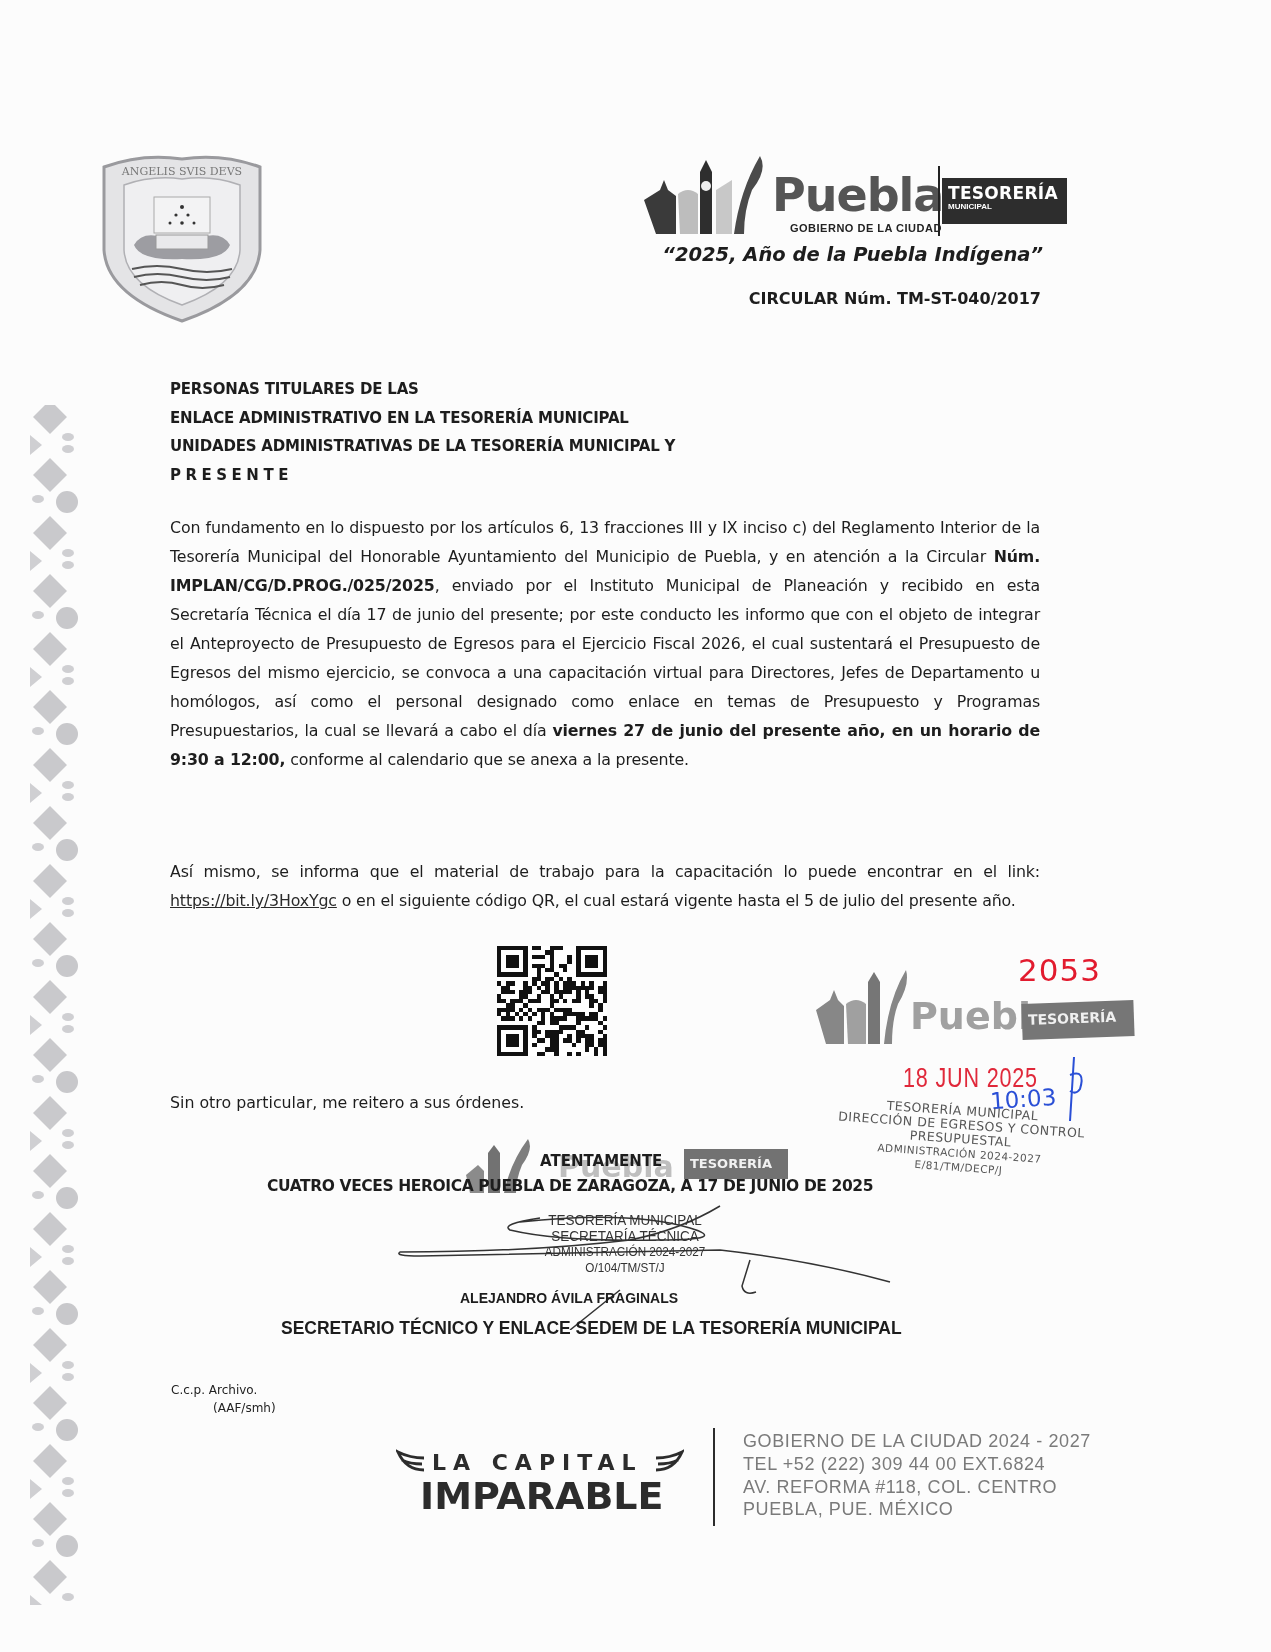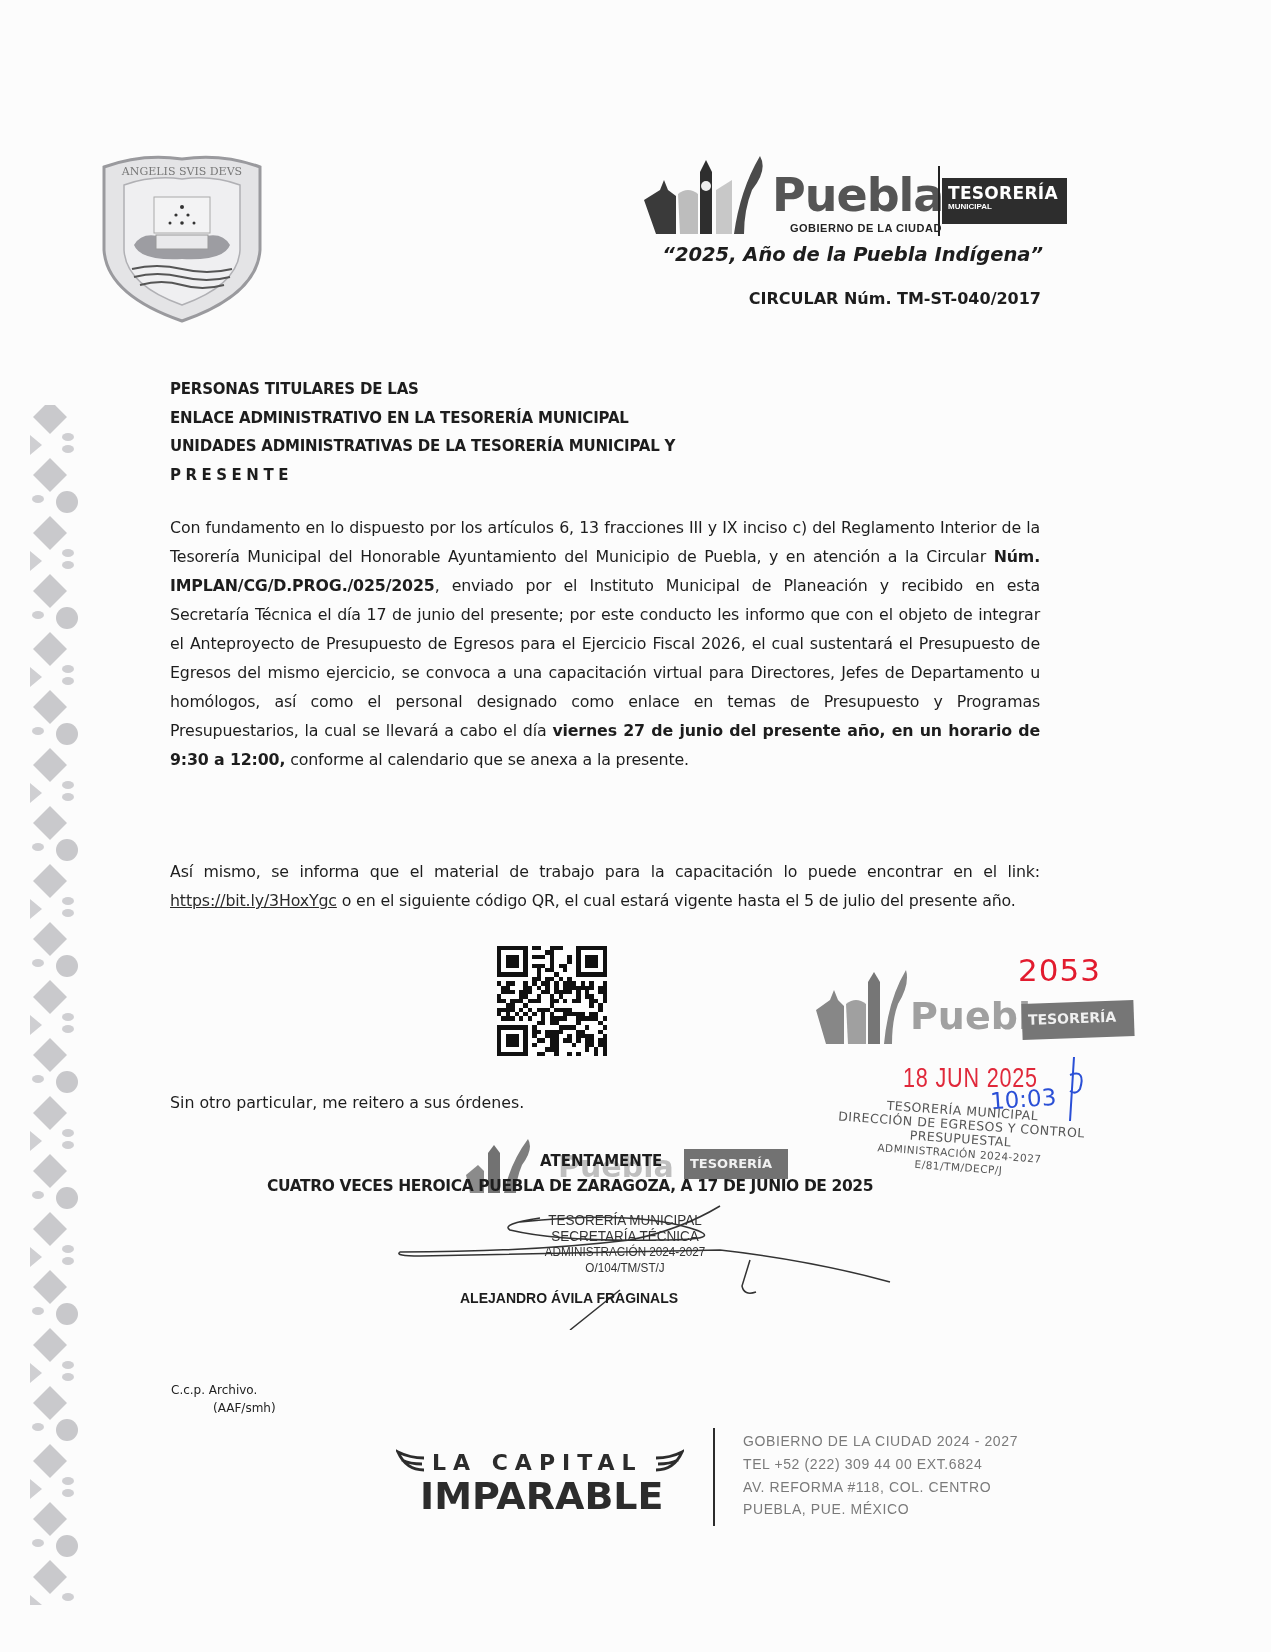--- a/index.html
+++ b/index.html
@@ -69,21 +69,21 @@
 
     .ccp { position: absolute; left: 171px; top: 1381px; font-family: "DejaVu Sans", sans-serif; font-size: 12px; line-height: 18px; color: #222; }
     .ccp .ini { padding-left: 42px; }
 
     
     .footer-brand { position: absolute; left: 392px; top: 1440px; width: 300px; height: 90px; }
     .fb-top { position: absolute; left: 40px; top: 10px; font-family: "DejaVu Sans", sans-serif; font-weight: bold; font-size: 22px; letter-spacing: 7px; color: #2c2c2c; }
     .fb-bottom { position: absolute; left: 28px; top: 34px; font-family: "DejaVu Sans", sans-serif; font-weight: bold; font-size: 38px; color: #2c2c2c; letter-spacing: 0px; }
     .wing { position: absolute; top: 8px; width: 30px; height: 26px; }
     .footer-divider { position: absolute; left: 713px; top: 1428px; width: 2px; height: 98px; background: #2c2c2c; }
-    .footer-info { position: absolute; left: 743px; top: 1430px; font-family: "Liberation Sans", sans-serif; font-size: 14px; line-height: 22.8px; color: #7a7a7a; letter-spacing: 0.6px; }
+    .footer-info { position: absolute; left: 743px; top: 1430px; font-family: "Liberation Sans", sans-serif; font-size: 18px; line-height: 22.8px; color: #7a7a7a; letter-spacing: 0.6px; }
   </style>
 </head>
 <body>
 
 <div class="page">
 
   <div class="side-border" id="sideBorder">
       <div class="motif" style="top: 0px;">
         <div class="diamond" style="top: 0px;"></div>
         <div class="tri" style="top: 30px;"></div>
@@ -530,20 +530,21 @@
   </svg>
 
   <div class="seal-text">
     <div>TESORERÍA MUNICIPAL</div>
     <div>SECRETARÍA TÉCNICA</div>
     <div class="s3">ADMINISTRACIÓN 2024-2027</div>
     <div class="s4">O/104/TM/ST/J</div>
   </div>
 
   <div class="signer-name">ALEJANDRO ÁVILA FRAGINALS</div>
+  <div class="signer-title">SECRETARIO TÉCNICO Y ENLACE SEDEM DE LA TESORERÍA MUNICIPAL</div>
 
   <div class="ccp">
     <div>C.c.p. Archivo.</div>
     <div class="ini">(AAF/smh)</div>
   </div>
 
   <div class="footer-brand">
     <svg class="wing" style="left:4px" viewBox="0 0 30 26">
       <path d="M28 22 Q10 22 2 4 Q14 10 28 10 M6 12 Q14 16 26 16" stroke="#2c2c2c" stroke-width="3" fill="none"></path>
     </svg>

